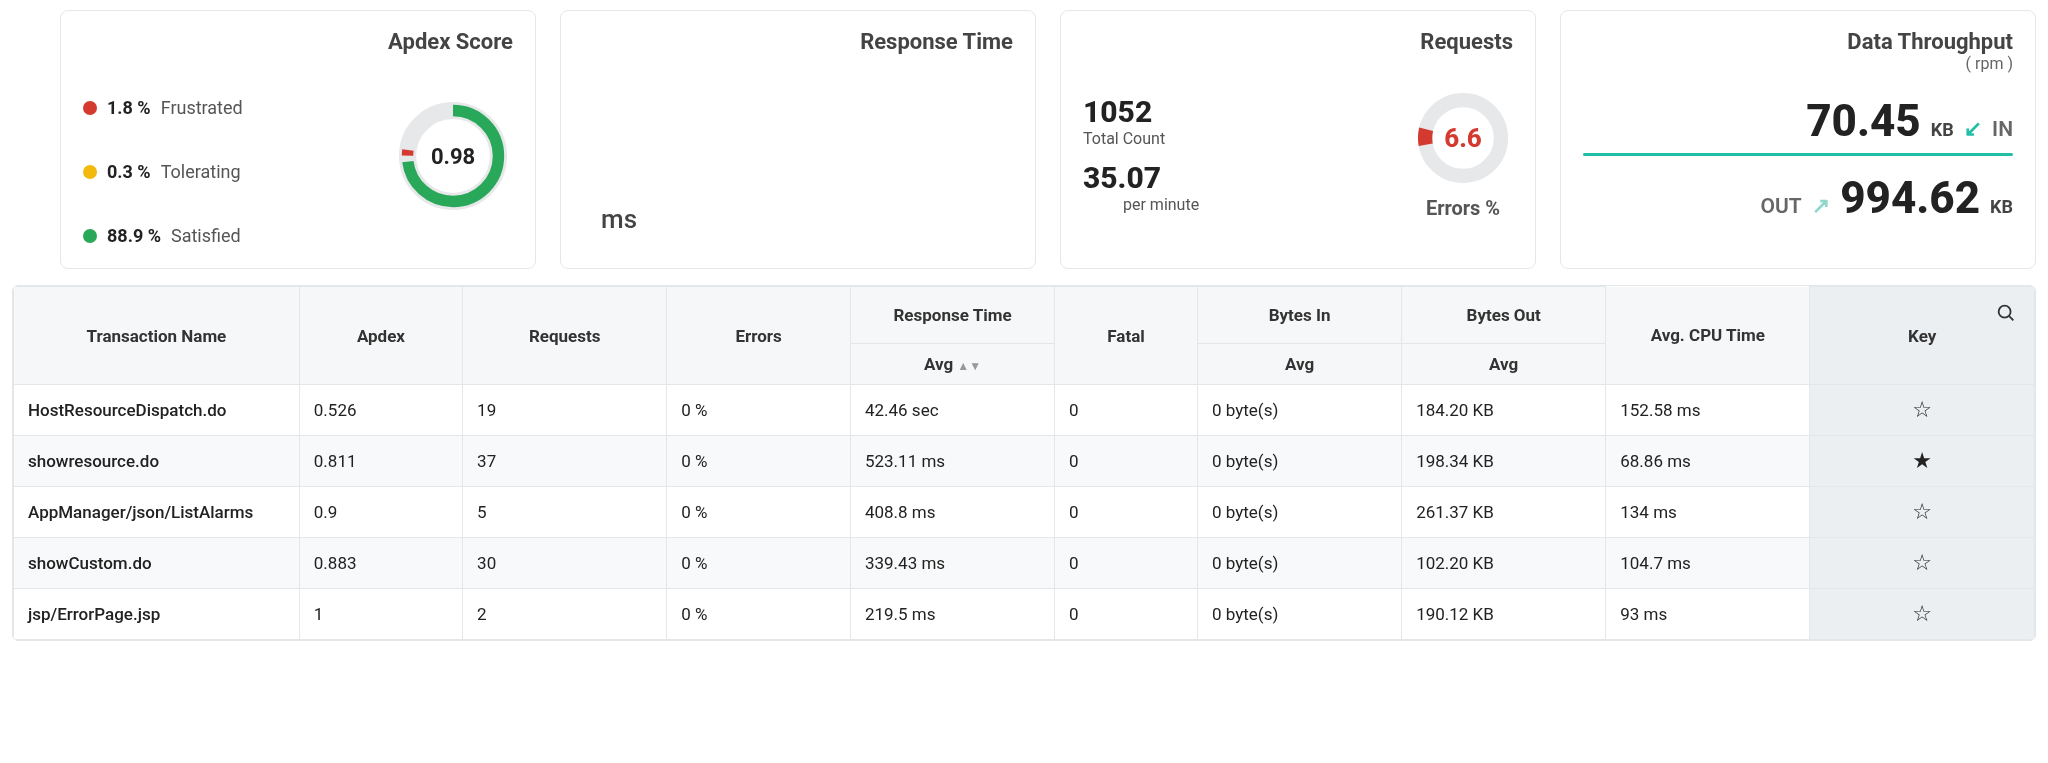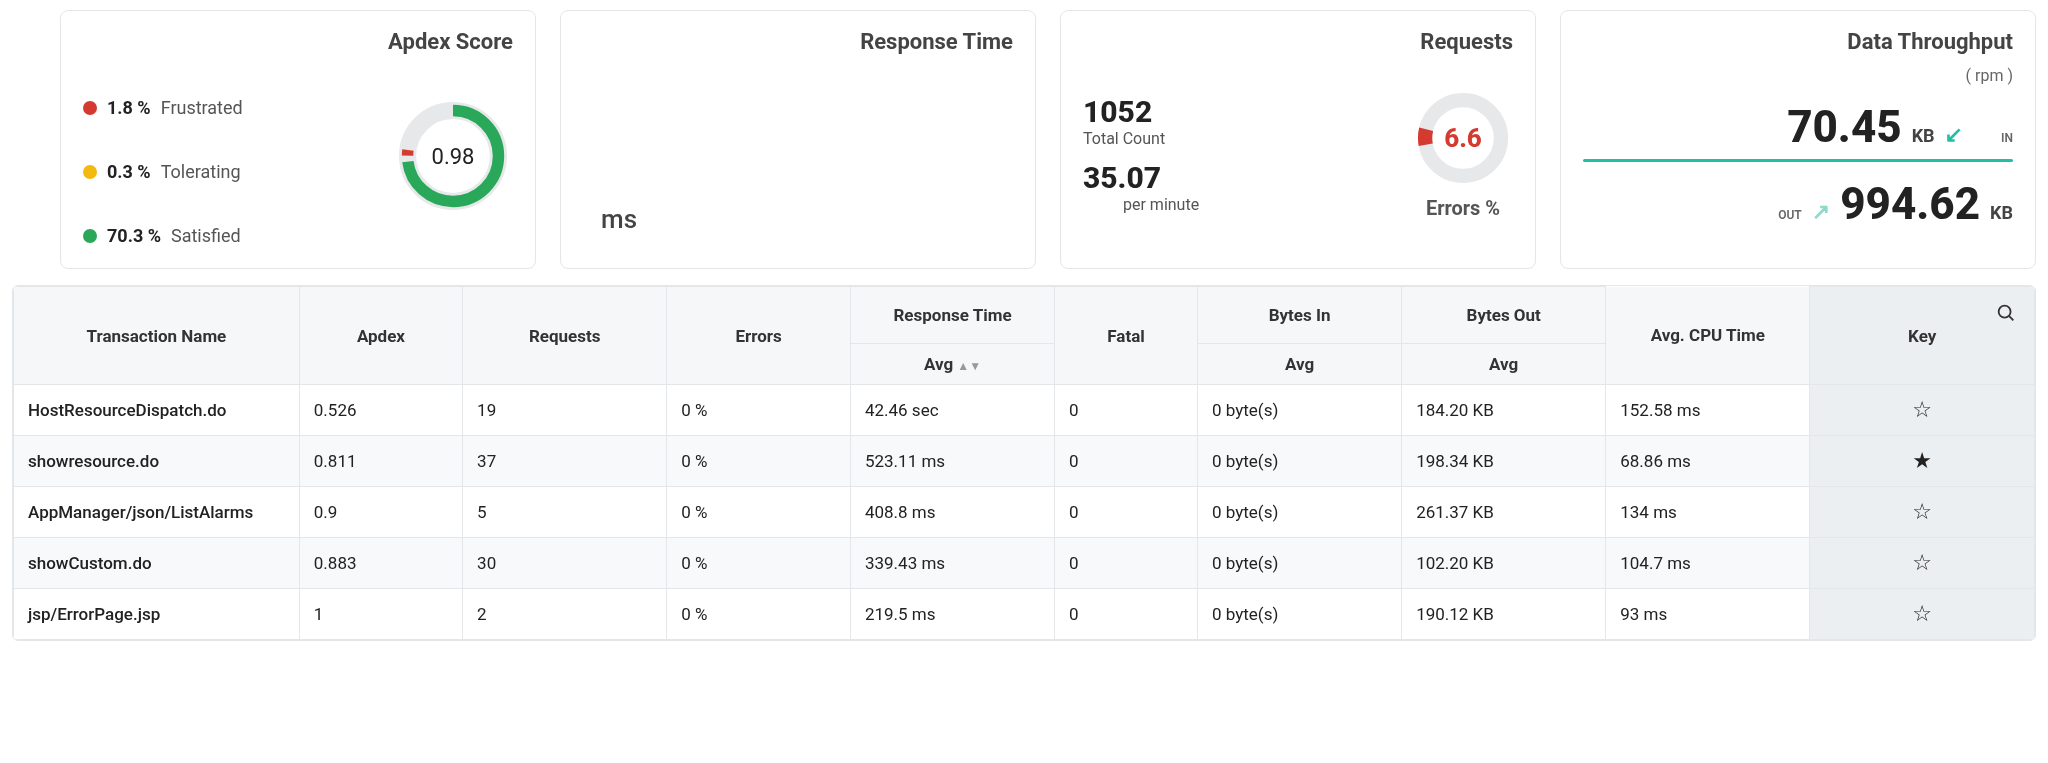--- a/index.html
+++ b/index.html
@@ -27,21 +27,21 @@
   .card-title {
     font-weight: 700;
     font-size: 22px;
     color: #444;
     text-align: right;
   }
   .card-subtitle {
     font-size: 16px;
     color: #666;
     text-align: right;
-    margin-top: 12px;
+    margin-top: 0;
   }
   
   .apdex-body {
     flex: 1;
     display: flex;
     align-items: center;
     justify-content: space-between;
     margin-top: 12px;
   }
   .legend {
@@ -57,21 +57,21 @@
   }
   .dot {
     width: 14px; height: 14px; border-radius: 50%;
     display: inline-block;
   }
   .legend-pct { font-weight: 700; color: #222; }
   .donut-wrap { position: relative; width: 120px; height: 120px; }
   .donut-center {
     position: absolute; inset: 0;
     display: flex; align-items: center; justify-content: center;
-    font-weight: 400; font-size: 22px; color: #222;
+    font-weight: 700; font-size: 22px; color: #222;
   }
   
   .rt-body {
     flex: 1; display: flex; align-items: center; justify-content: flex-start;
     padding-left: 8px;
   }
   .rt-value { font-size: 60px; font-weight: 800; color: #222; }
   .rt-unit  { font-size: 26px; font-weight: 500; color: #444; margin-left: 10px; align-self: flex-end; margin-bottom: 12px; }
   
   .req-body {
@@ -86,21 +86,21 @@
   .err-center { position: absolute; inset: 0; display: flex; align-items: center; justify-content: center;
     font-weight: 800; font-size: 26px; color: #d43a2f; }
   .err-label { font-size: 20px; font-weight: 700; color: #555; margin-top: 8px; }
   
   .thr-body { flex: 1; display: flex; flex-direction: column; justify-content: center; }
   .thr-row { display: flex; align-items: baseline; gap: 10px; }
   .thr-row.in  { justify-content: flex-end; }
   .thr-row.out { justify-content: flex-end; margin-top: 12px; }
   .thr-value { font-size: 44px; font-weight: 800; color: #222; }
   .thr-unit  { font-size: 18px; font-weight: 700; color: #444; }
-  .thr-dir   { font-size: 12px; font-weight: 600; color: #666; margin-left: 28px; }
+  .thr-dir   { font-size: 21px; font-weight: 600; color: #666; }
   .thr-arrow { font-size: 22px; font-weight: 800; }
   .arrow-in  { color: #21c0a6; }
   .arrow-out { color: #8fd9cc; }
   .thr-divider { height: 3px; background: #21c0a6; border-radius: 2px; margin: 6px 0 4px; }
   
   .tbl-wrap { border: 1px solid #e4e7ea; border-radius: 6px; overflow: hidden; position: relative; }
   table { width: 100%; border-collapse: collapse; }
   th, td {
     border: 1px solid #e4e7ea;
     font-size: 17px;
@@ -155,21 +155,21 @@
           <span class="legend-pct">1.8 %</span>
           <span>Frustrated</span>
         </div>
         <div class="legend-row">
           <span class="dot" style="background:#f2b90e"></span>
           <span class="legend-pct">0.3 %</span>
           <span>Tolerating</span>
         </div>
         <div class="legend-row">
           <span class="dot" style="background:#2aa85a"></span>
-          <span class="legend-pct">70.3 %</span>
+          <span class="legend-pct">88.9 %</span>
           <span>Satisfied</span>
         </div>
       </div>
       <div class="donut-wrap">
         <svg viewBox="0 0 42 42" width="120" height="120">
           <circle cx="21" cy="21" r="15.9155" fill="none" stroke="#e6e8ea" stroke-width="6"></circle>
           <circle cx="21" cy="21" r="15.9155" fill="none" stroke="#2aa85a" stroke-width="4" stroke-dasharray="97.9 100" stroke-dashoffset="25" transform="rotate(-90 21 21)"></circle>
           <circle cx="21" cy="21" r="15.9155" fill="none" stroke="#d43a2f" stroke-width="4" stroke-dasharray="2 98" stroke-dashoffset="25" transform="rotate(-90 21 21)"></circle>
         </svg>
         <div class="donut-center">0.98</div>

